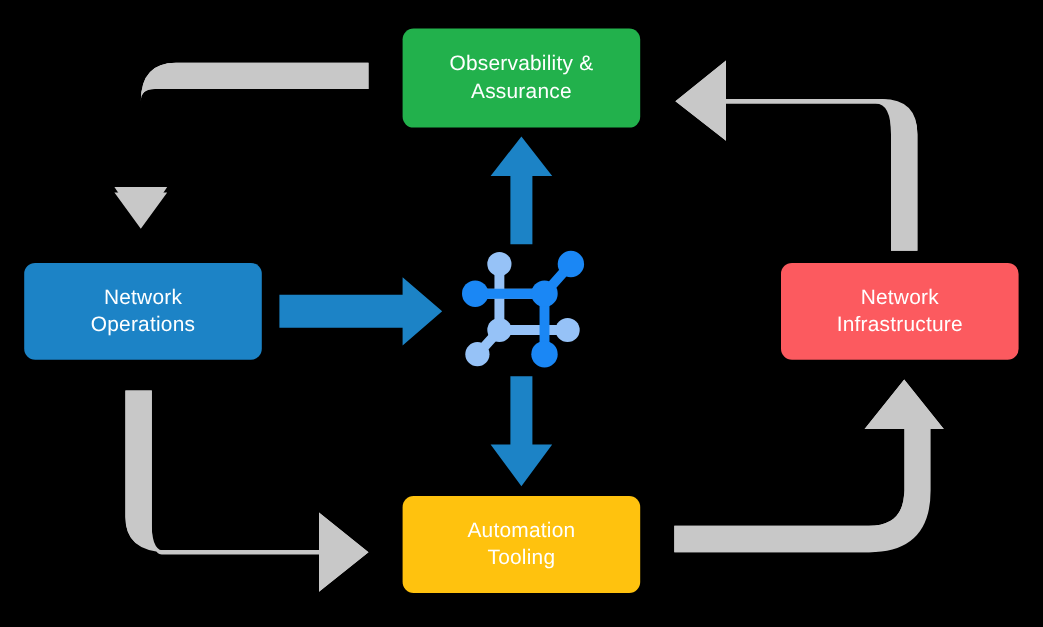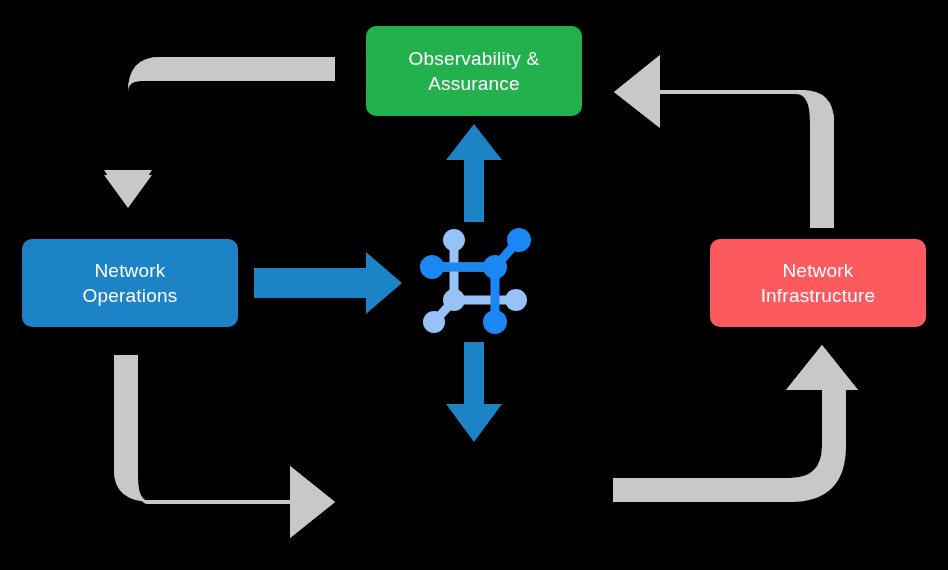--- a/index.html
+++ b/index.html
@@ -166,14 +166,18 @@
   <div class="node-box" id="box-network-operations" style="background:#1c83c6;">
     <span class="node-label">Network
 Operations</span>
   </div>
 
   <div class="node-box" id="box-network-infrastructure" style="background:#fc5a5f;">
     <span class="node-label">Network
 Infrastructure</span>
   </div>
 
+  <div class="node-box" id="box-automation-tooling" style="background:#ffc20e;">
+    <span class="node-label">Automation
+Tooling</span>
+  </div>
 
 </div>
 
 </body></html>

